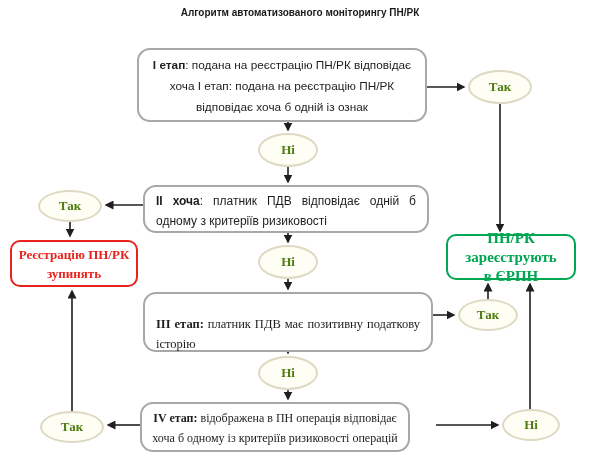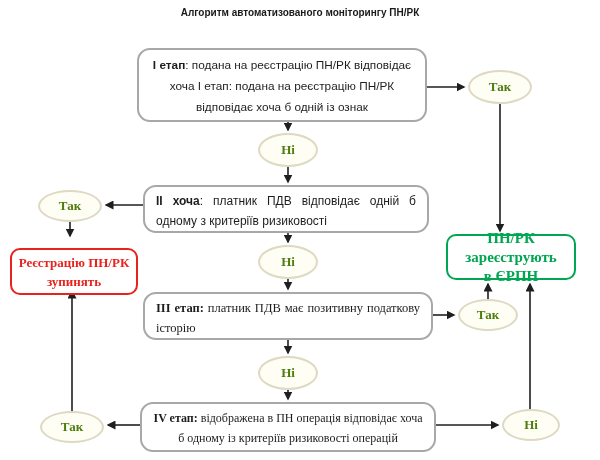--- a/index.html
+++ b/index.html
@@ -8,39 +8,39 @@
   #connectors{position:absolute;left:0;top:0;z-index:0;}
   .node{position:absolute;z-index:1;box-sizing:border-box;background:#ffffff;}
   .title{position:absolute;left:0;top:7px;width:600px;text-align:center;
          font-weight:bold;font-size:10px;color:#1a1a1a;z-index:1;}
   .stage{border:2px solid #a8a8a8;border-radius:13px;color:#1d1d1d;}
   .stage .txt{display:block;}
   #stage1{left:137px;top:48px;width:290px;height:74px;padding:5px 11px;
           font-size:11.8px;line-height:21px;text-align:center;}
   #stage2{left:143px;top:185px;width:286px;height:48px;padding:4px 11px;
           font-size:12px;line-height:20px;text-align:justify;}
-  #stage3{left:143px;top:292px;width:290px;height:48px;padding:4px 11px;
+  #stage3{left:143px;top:292px;width:290px;height:60px;padding:20px 11px;
           font-family:"Liberation Serif",serif;font-size:12.5px;line-height:20px;text-align:justify;}
-  #stage4{left:140px;top:402px;width:296px;height:50px;padding:4px 9px;
+  #stage4{left:140px;top:402px;width:270px;height:50px;padding:4px 9px;
           font-family:"Liberation Serif",serif;font-size:12px;line-height:20px;text-align:center;}
   .oval{border:2px solid #ddd9c3;border-radius:50%;background:#fffef4;
         display:flex;align-items:center;justify-content:center;
         font-family:"Liberation Serif",serif;font-weight:bold;font-size:13px;color:#4d7c0f;}
   #no1{left:258px;top:133px;width:60px;height:34px;}
   #no2{left:258px;top:245px;width:60px;height:34px;}
   #no3{left:258px;top:356px;width:60px;height:34px;}
   #no4{left:502px;top:409px;width:58px;height:32px;}
   #yes1{left:468px;top:70px;width:64px;height:34px;}
   #yes2{left:38px;top:190px;width:64px;height:32px;}
   #yes3{left:458px;top:299px;width:60px;height:32px;}
   #yes4{left:40px;top:411px;width:64px;height:32px;}
   .outcome{display:flex;align-items:center;justify-content:center;text-align:center;
            white-space:pre-line;font-family:"Liberation Serif",serif;font-weight:bold;
            border-radius:10px;line-height:19px;}
-  #stop{left:10px;top:248px;width:128px;height:47px;border:2px solid #e8231d;color:#e8231d;font-size:13px;}
+  #stop{left:10px;top:240px;width:128px;height:47px;border:2px solid #e8231d;color:#e8231d;font-size:13px;}
   #register{left:446px;top:234px;width:130px;height:46px;border:2px solid #00a651;color:#00a651;font-size:15px;}
 </style>
 </head>
 <body>
 
 <div id="canvas">
 
   <svg id="connectors" width="600" height="460" viewBox="0 0 600 460">
     <defs>
       <marker id="arr" markerWidth="9" markerHeight="9" refX="7.5" refY="4.5" orient="auto" markerUnits="userSpaceOnUse">

